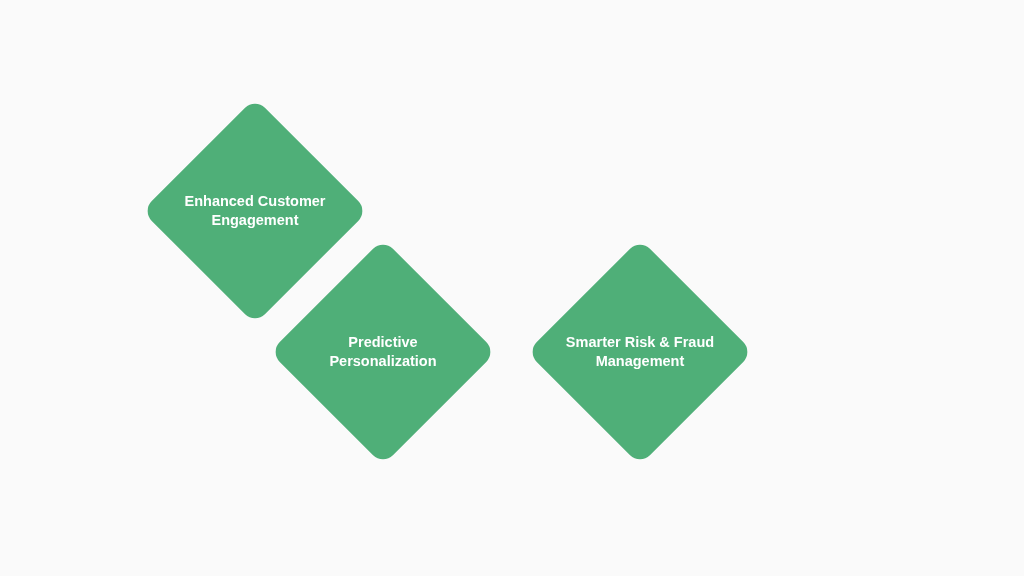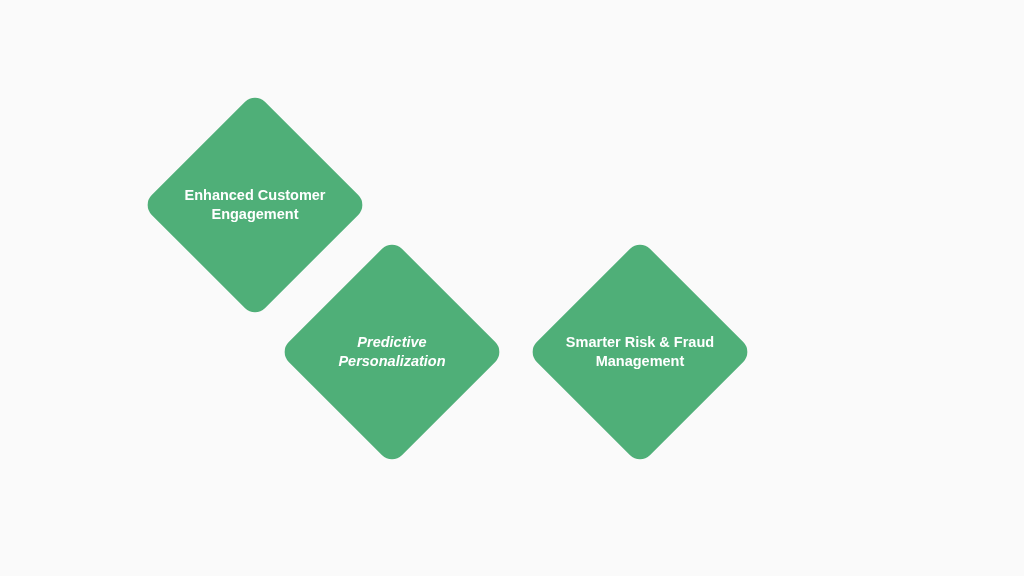--- a/index.html
+++ b/index.html
@@ -46,26 +46,26 @@
       font-size: 14.5px;
       line-height: 19px;
       padding: 0 28px;
       box-sizing: border-box;
     }
   </style>
 </head>
 <body>
 
 <div class="canvas">
-  <div class="diamond" style="left:142px; top:92px;">
+  <div class="diamond" style="left:142px; top:98px;">
     <div class="shape"></div>
     <div class="label">Enhanced Customer Engagement</div>
   </div>
 
-  <div class="diamond" style="left:279px; top:239px;font-style:italic;">
+  <div class="diamond" style="left:270px; top:239px;">
     <div class="shape"></div>
     <div class="label">Predictive Personalization</div>
   </div>
 
 
   <div class="diamond" style="left:527px; top:239px;">
     <div class="shape"></div>
     <div class="label">Smarter Risk &amp; Fraud Management</div>
   </div>
 

